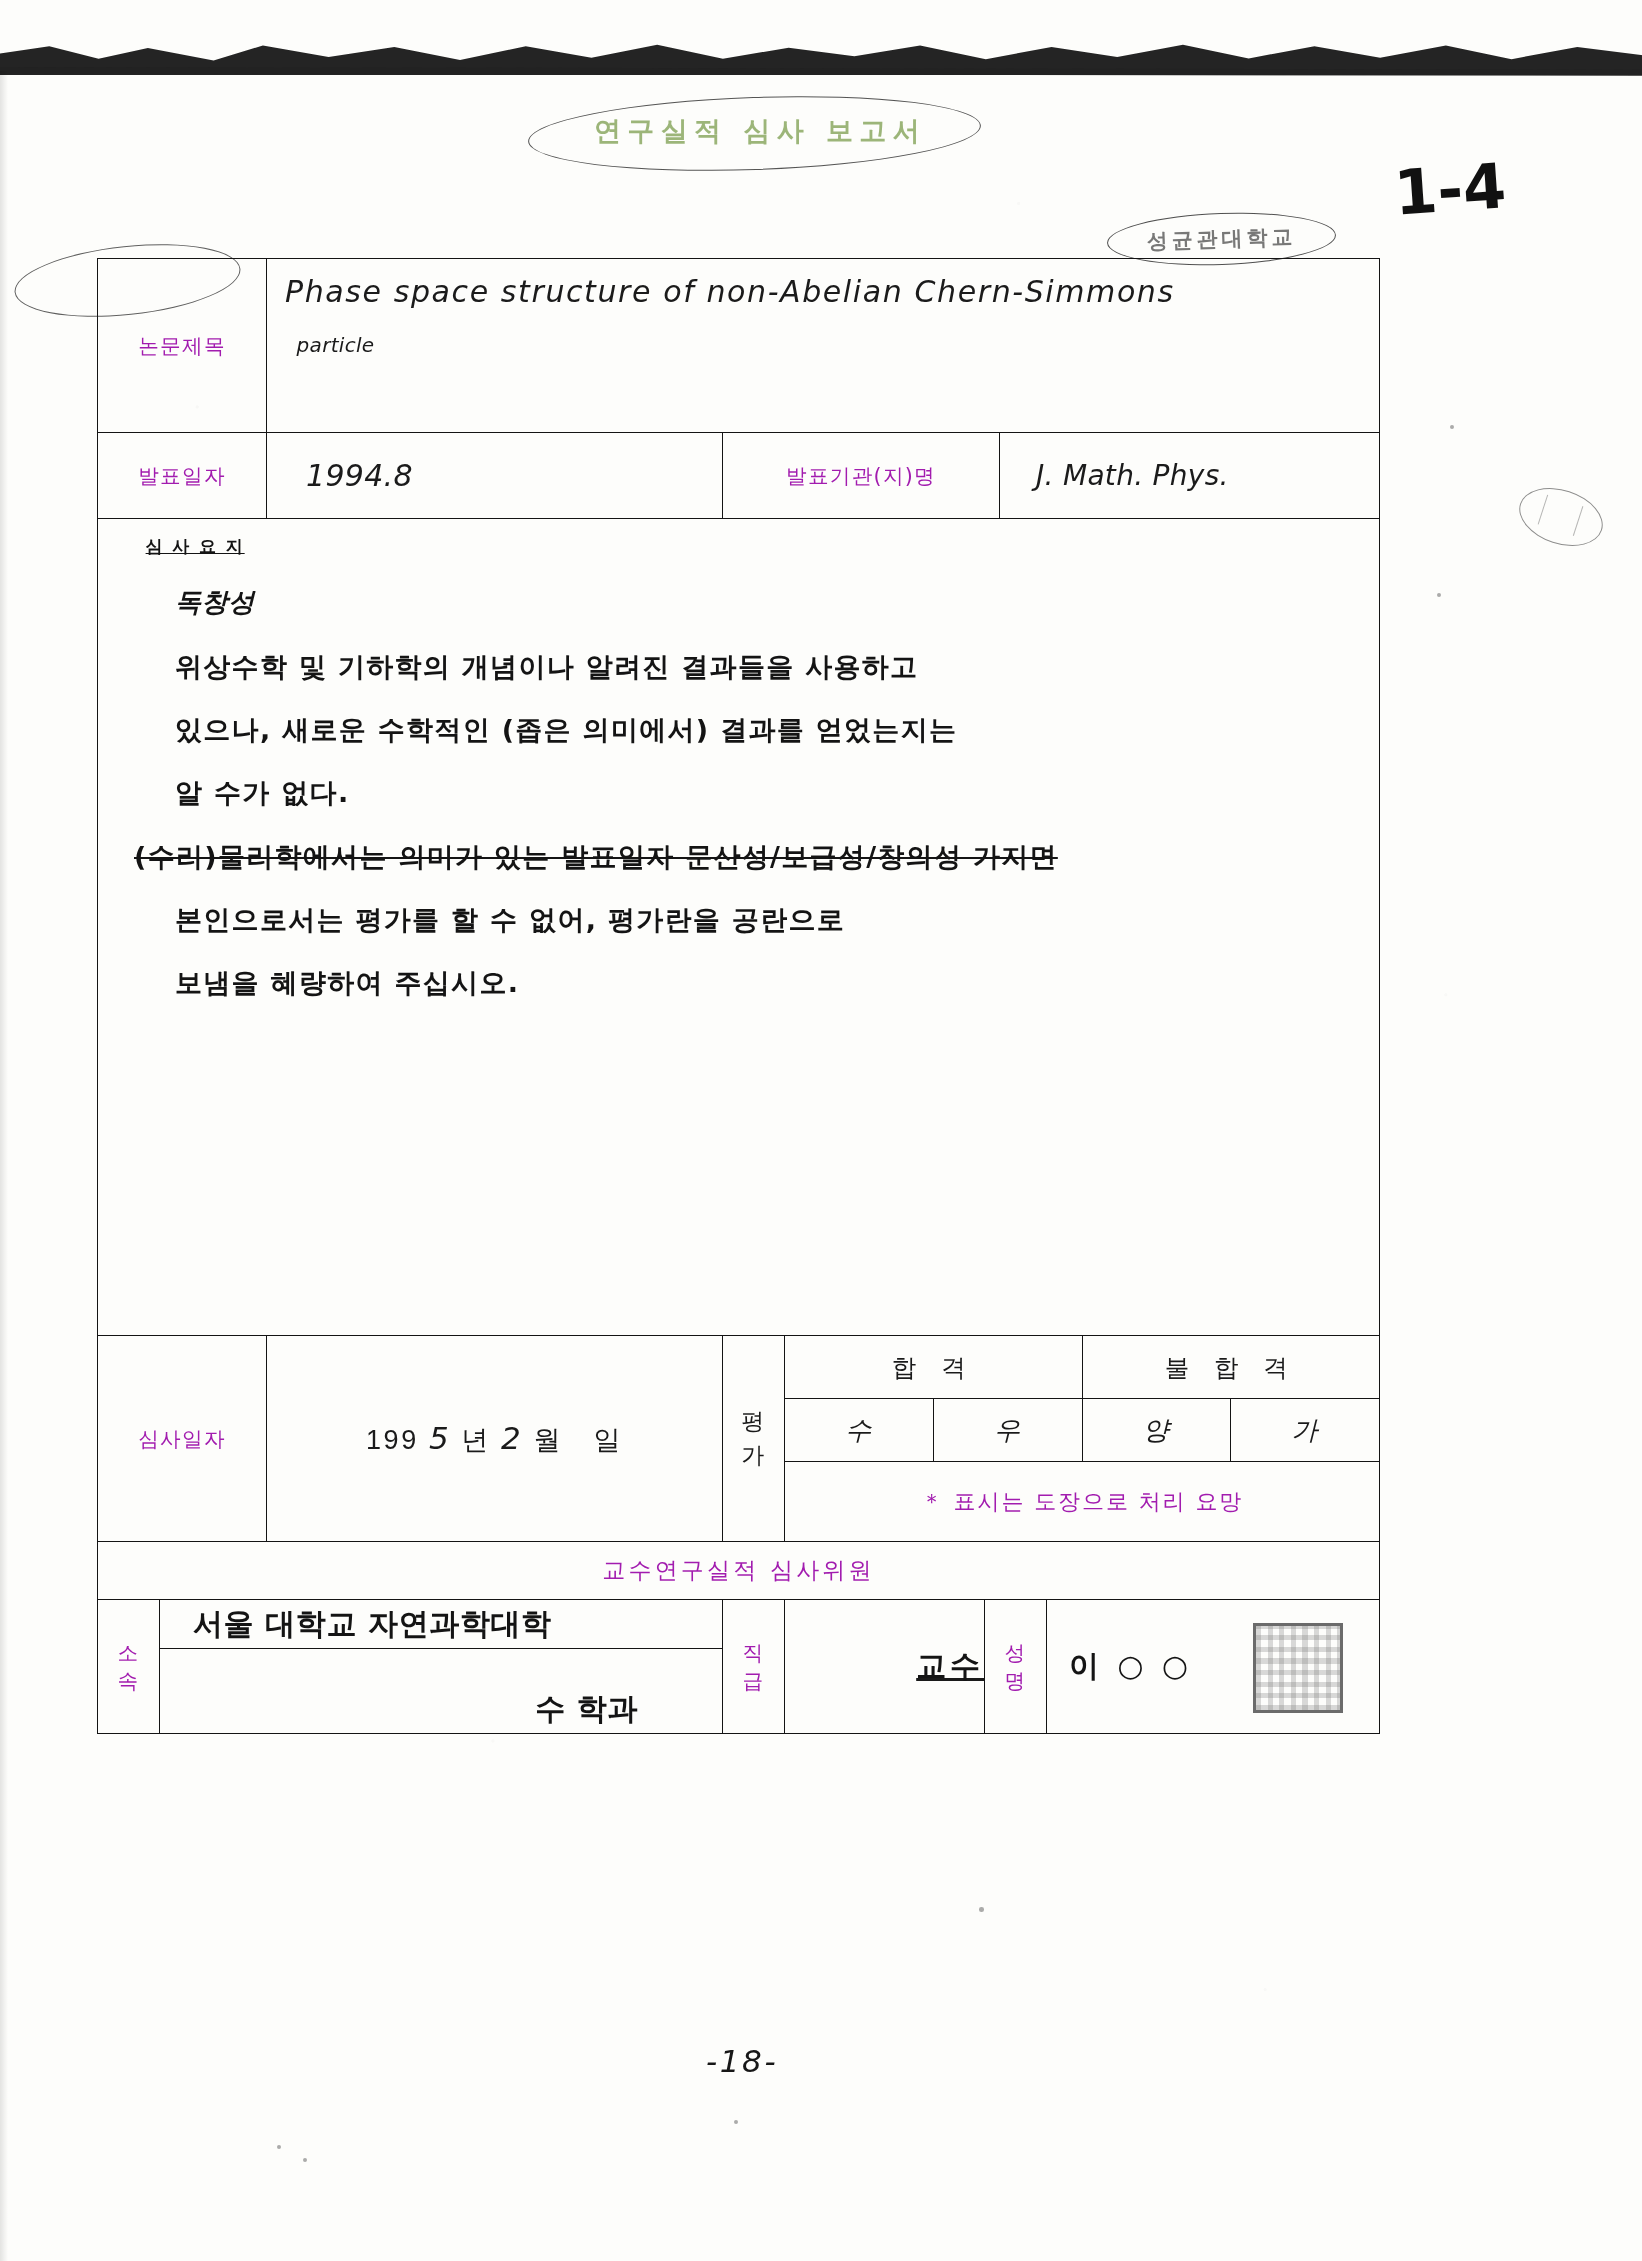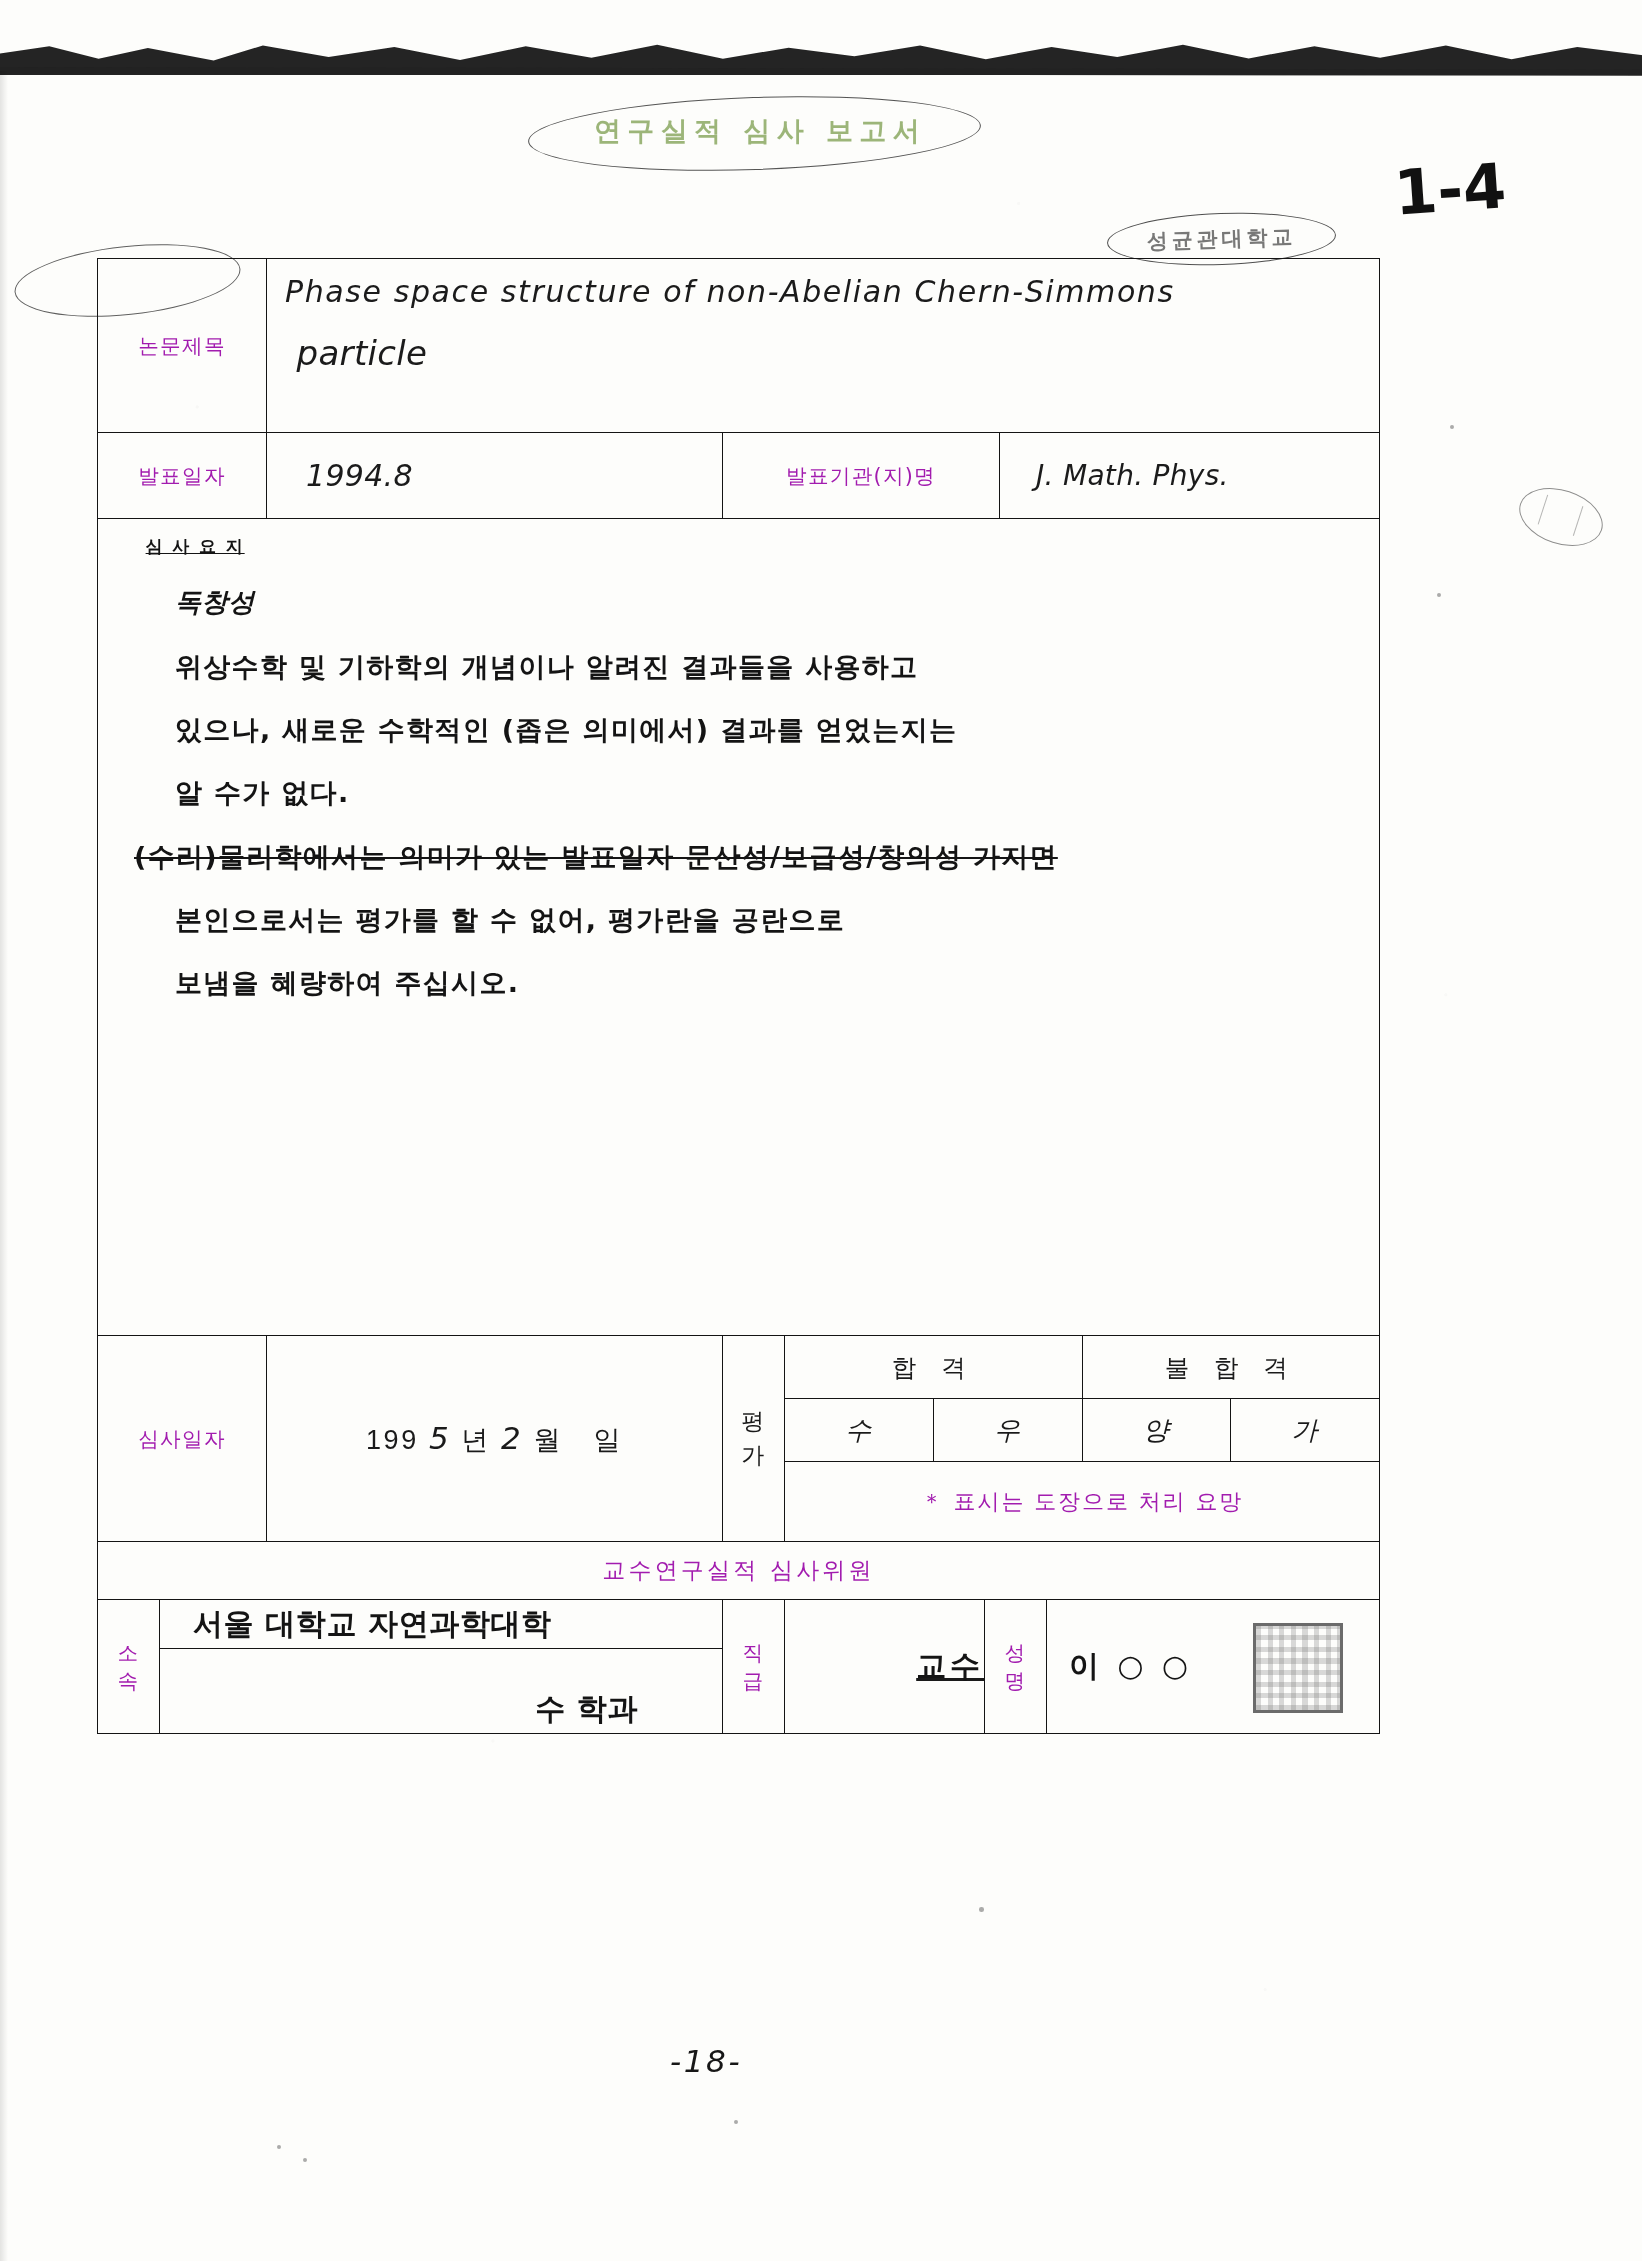--- a/index.html
+++ b/index.html
@@ -192,21 +192,21 @@
   .r1 { height: 174px; }
   .r1 .c1 { width: 169px; display: flex; align-items: center; justify-content: center; }
   .r1 .c2 { flex: 1; padding: 14px 0 0 18px; }
   .title-line1 {
     font-size: 30px;
     letter-spacing: 1.6px;
     line-height: 1.25;
     white-space: nowrap;
   }
   .title-line2 {
-    font-size: 34px;
+    font-size: 20px;
     margin-top: 22px;
     margin-left: 11.6px;
   }
 
   
   .r2 { height: 86px; }
   .r2 .c1 { width: 169px; display: flex; align-items: center; justify-content: center; }
   .r2 .c2 { width: 456px; display: flex; align-items: center; padding-left: 39px; }
   .r2 .c3 { width: 277px; display: flex; align-items: center; justify-content: center; }
   .r2 .c4 { flex: 1; display: flex; align-items: center; padding-left: 36px; }
@@ -329,21 +329,21 @@
     border: 3.2px solid #3b3b3b;
     opacity: 0.75;
     background:
       repeating-linear-gradient(0deg, rgba(60,60,60,0.25) 0 5.2px, rgba(255,255,255,0) 5.2px 11.6px),
       repeating-linear-gradient(90deg, rgba(60,60,60,0.25) 0 5.2px, rgba(255,255,255,0) 5.2px 11.6px);
   }
 
   
   .page-number {
     position: absolute;
-    left: 670px;
+    left: 706px;
     top: 2043px;
     font-size: 31px;
     font-family: "DejaVu Sans", sans-serif;
     font-style: italic;
     letter-spacing: 2.6px;
     color: #171717;
   }
   .speck {
     position: absolute;
     background: #5a5a5a;

